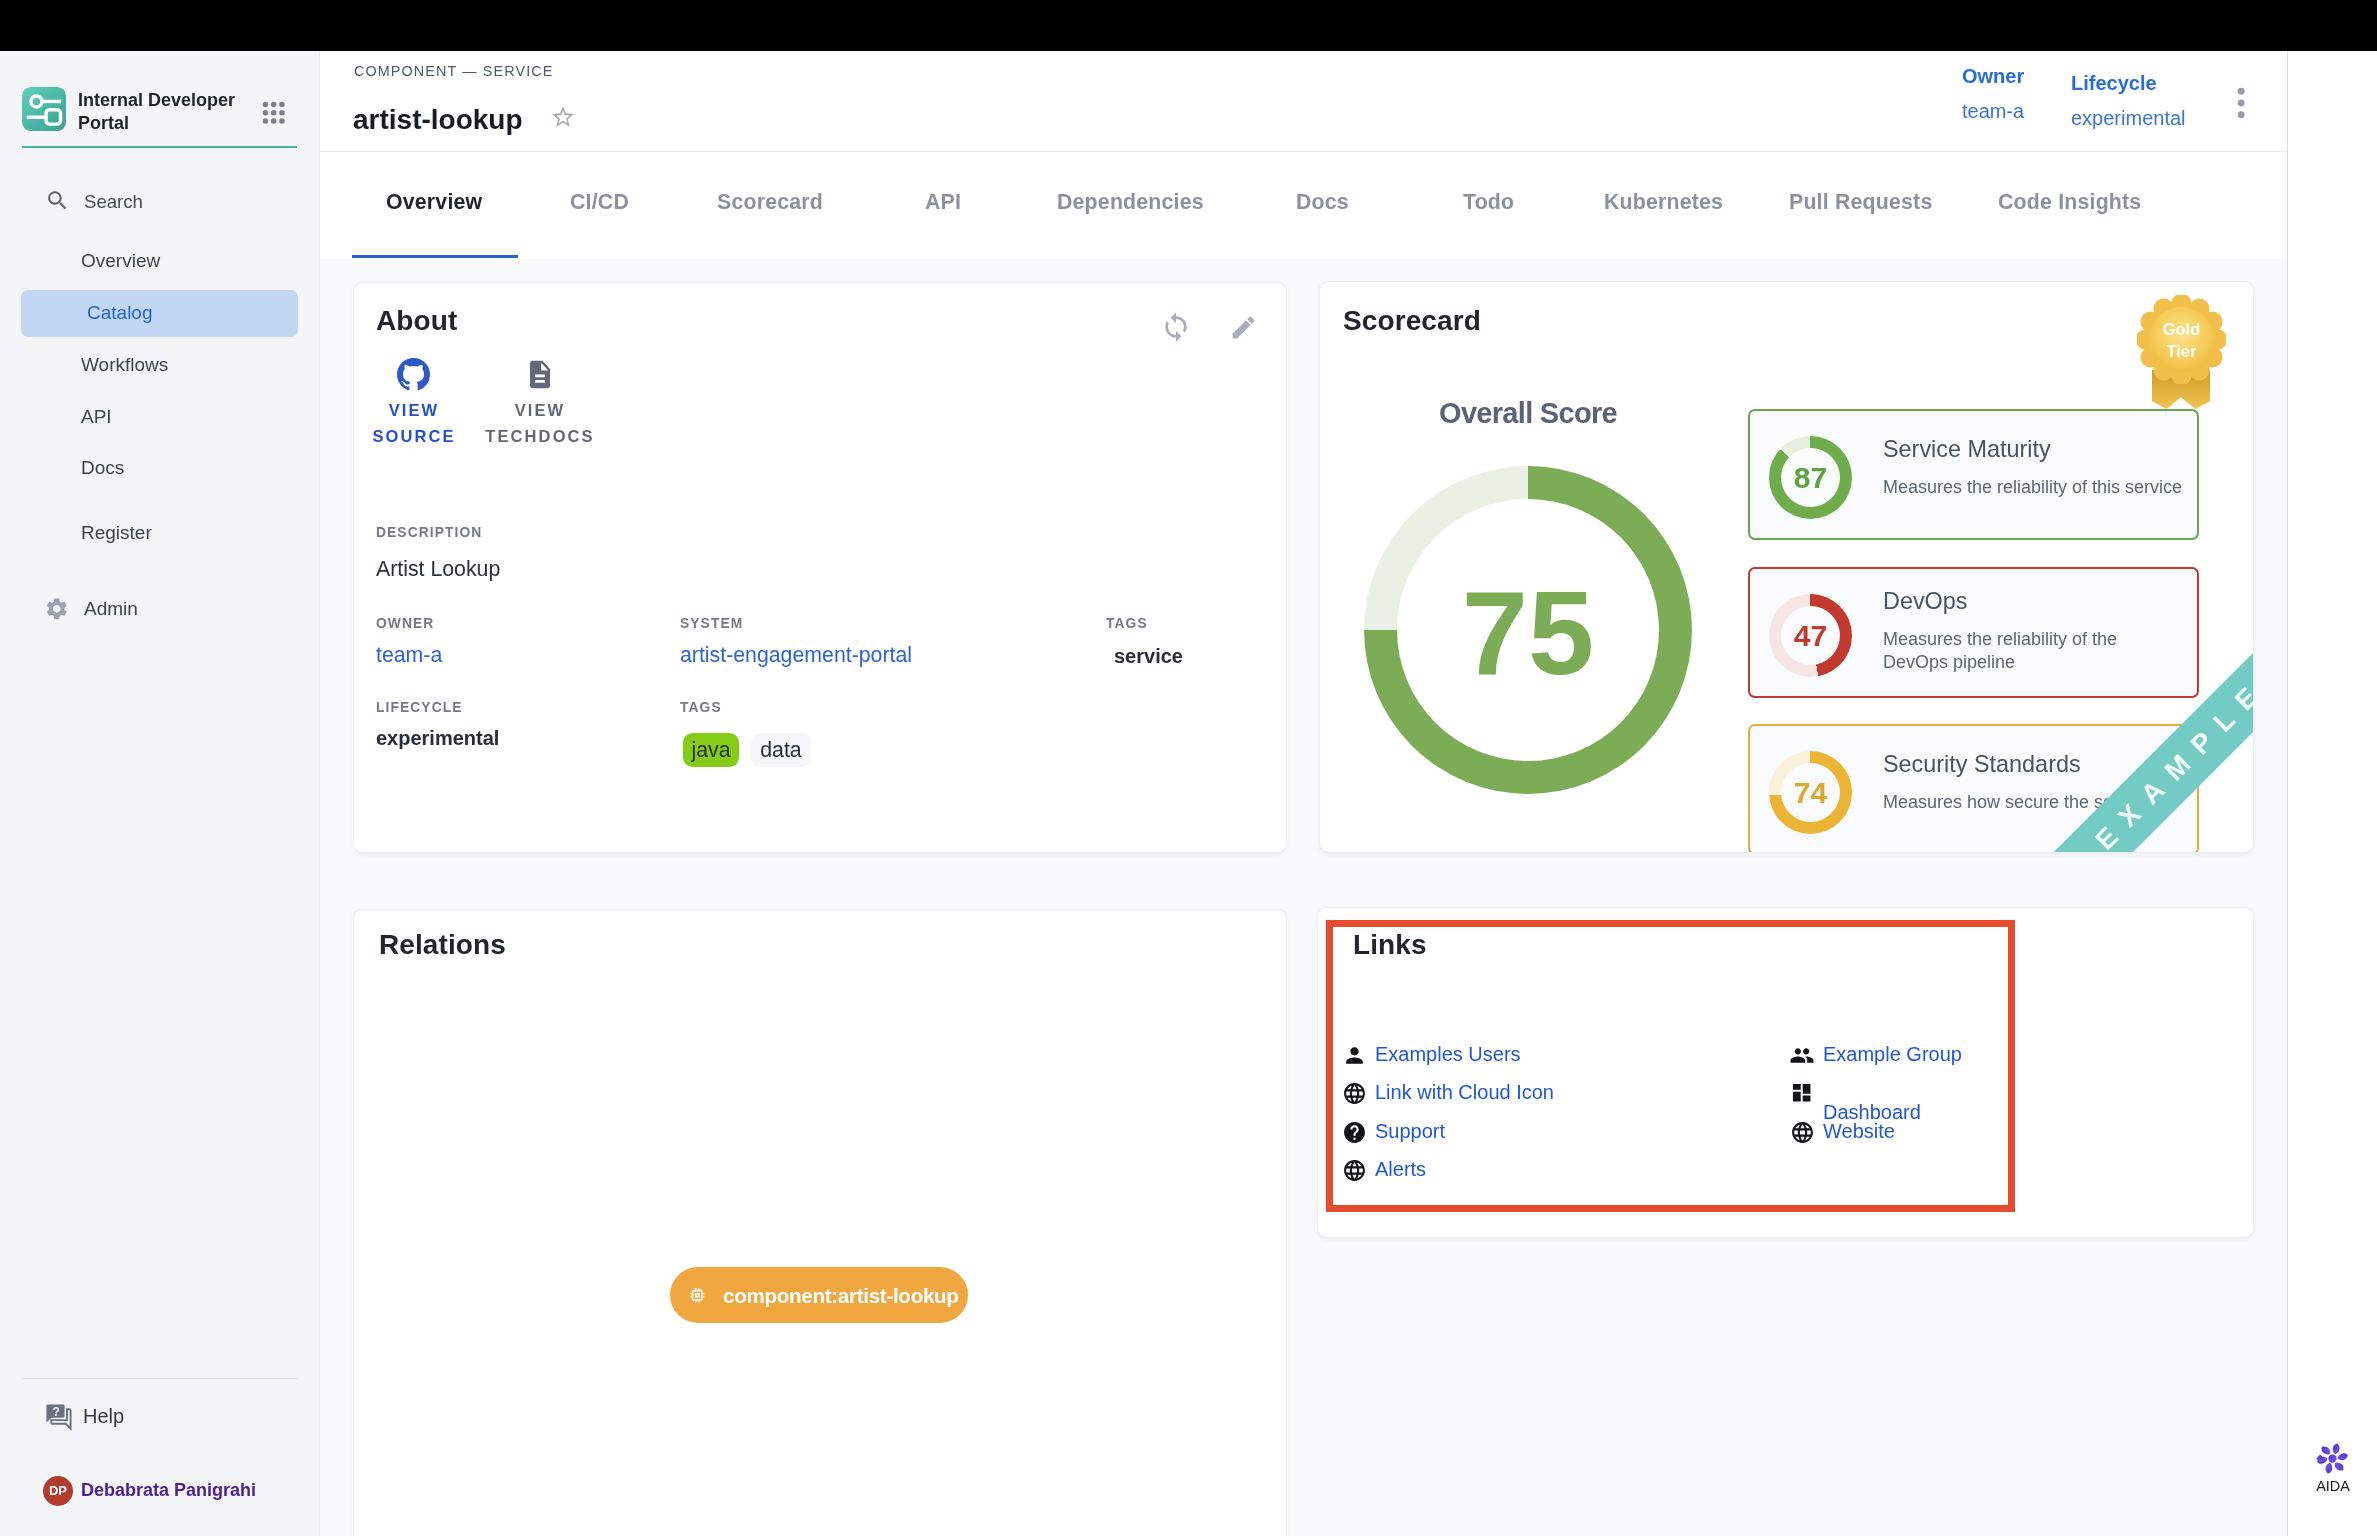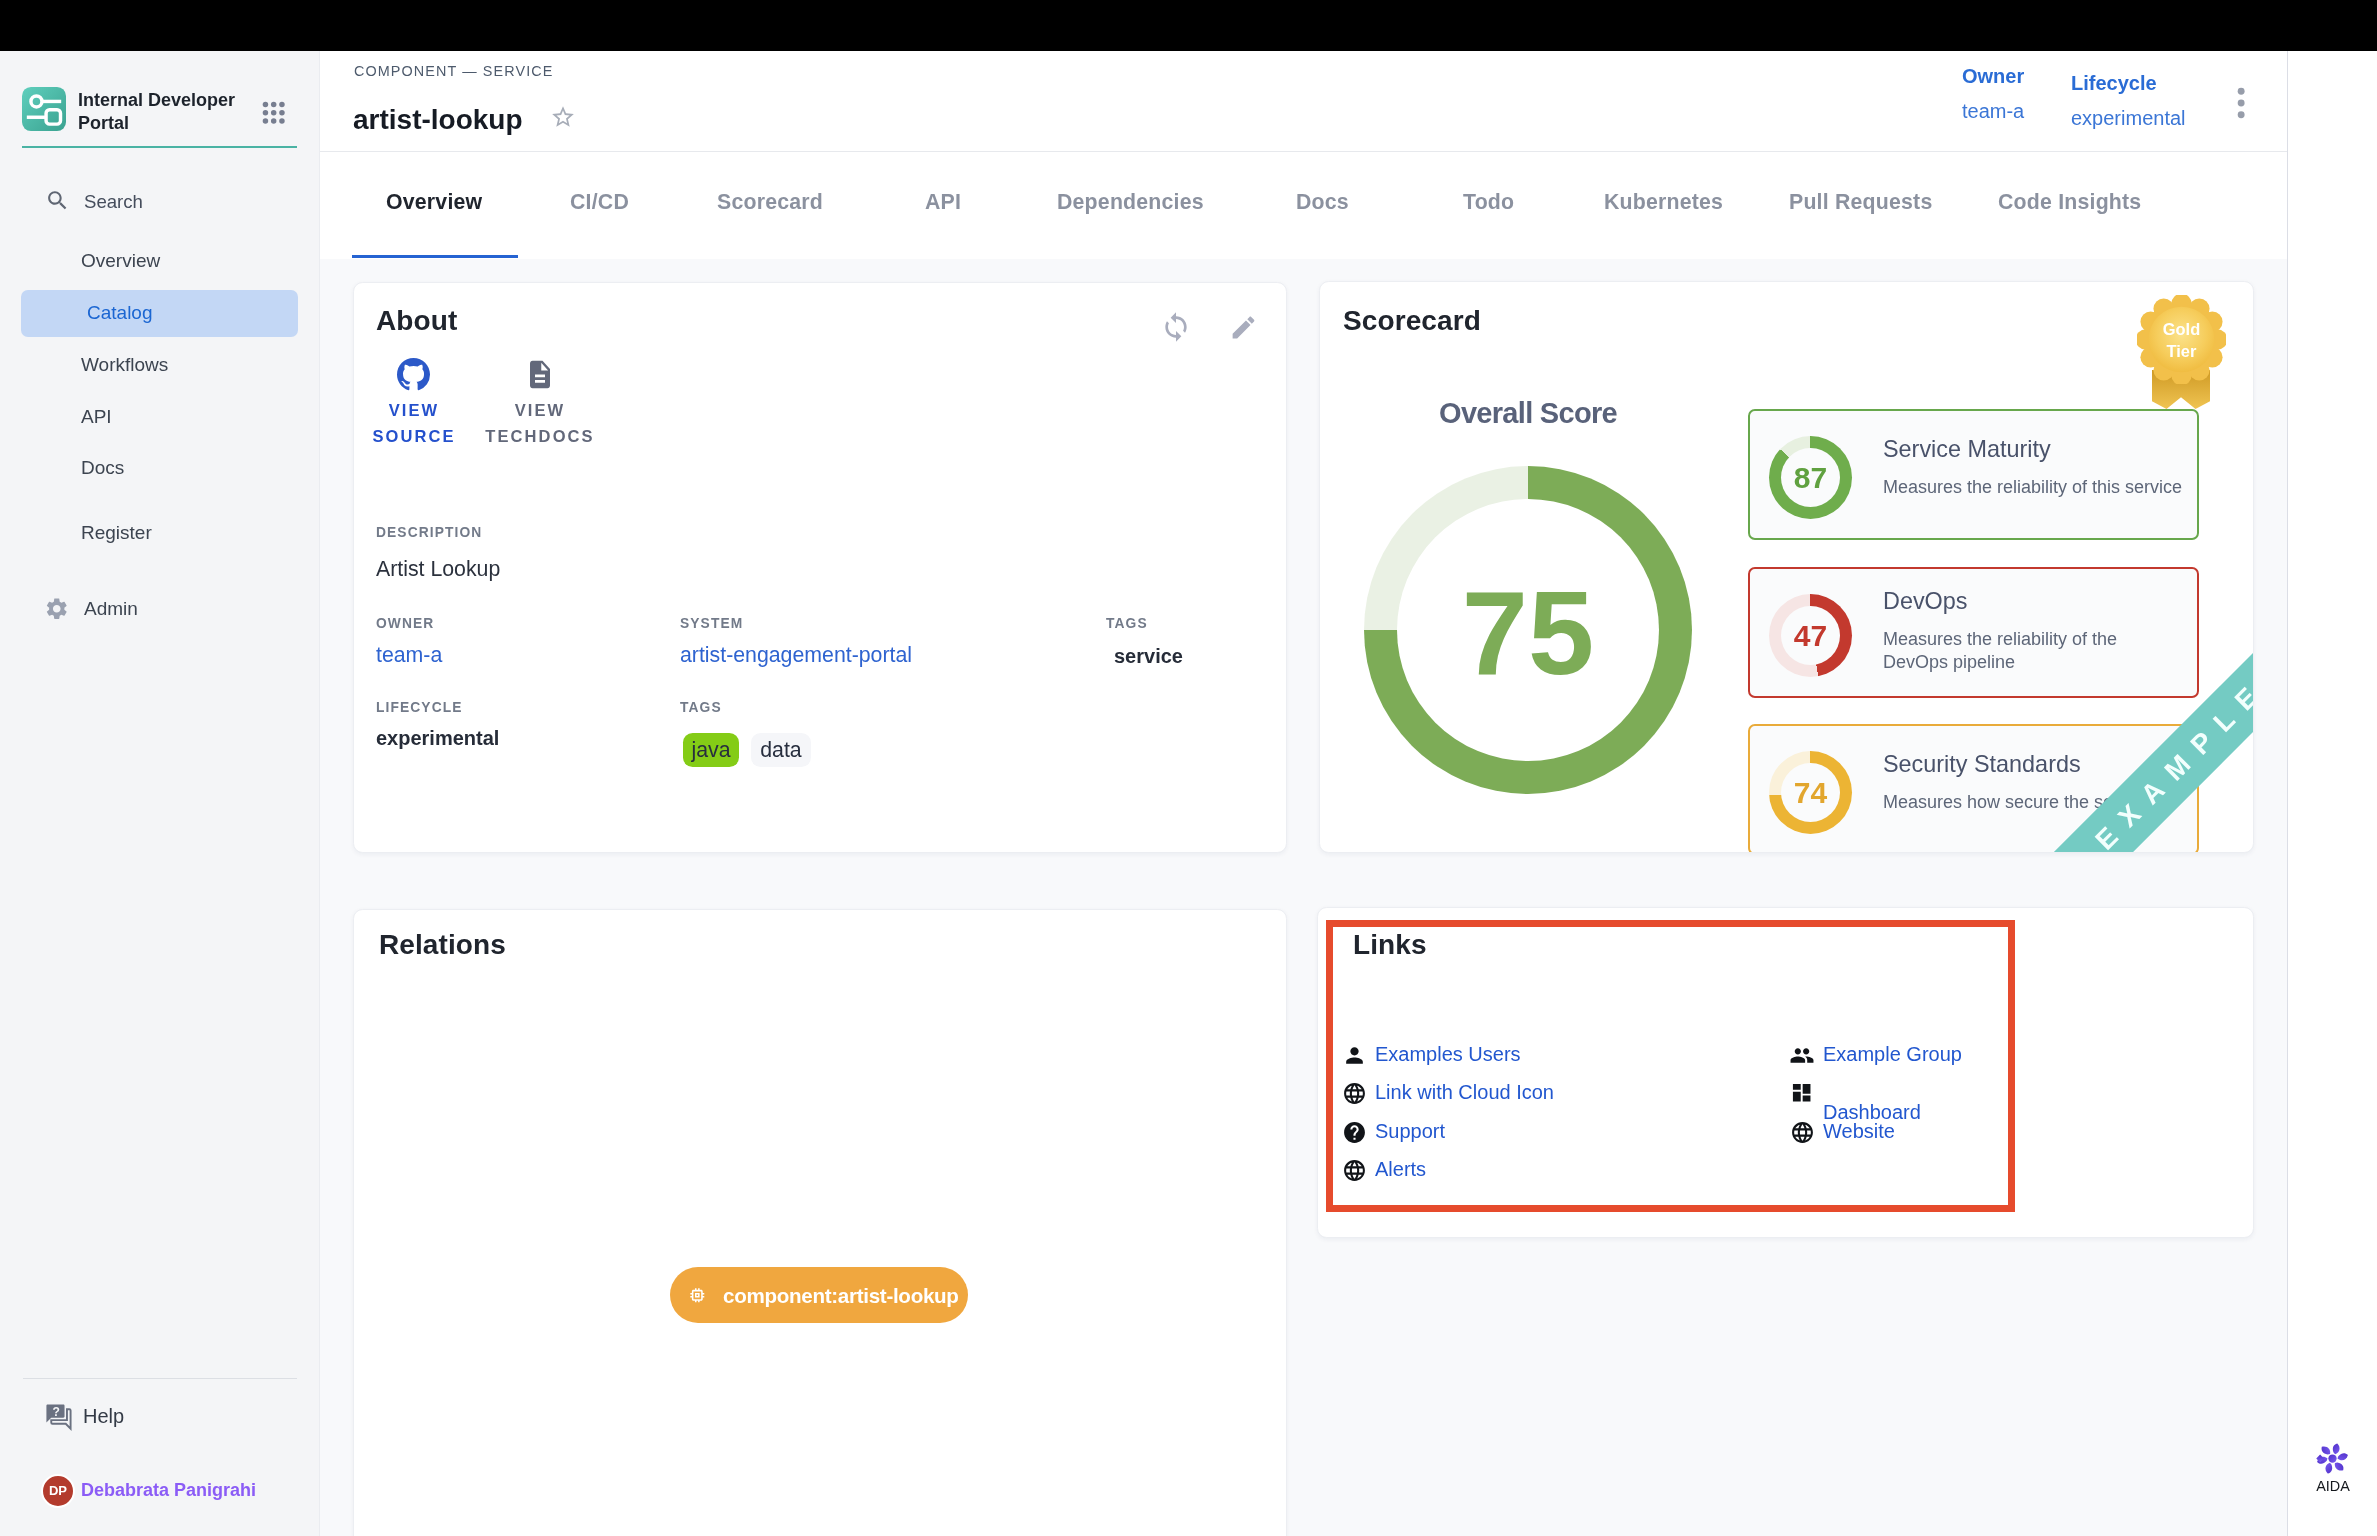--- a/index.html
+++ b/index.html
@@ -78,21 +78,21 @@
   </svg>
   <div class="abs" style="left:84px;top:598px;font-size:19px;color:#3c4450;">Admin</div>
   <div class="abs" style="left:23px;top:1378px;width:274px;height:1.4px;background:#dcdfe4;"></div>
   <svg class="abs" style="left:44px;top:1402px;" width="29" height="29" viewBox="0 0 24 24" fill="#6a7181">
     <path d="M17 12V3c0-.55-.45-1-1-1H3c-.55 0-1 .45-1 1v14l4-4h10c.55 0 1-.45 1-1z"></path>
     <path d="M21 6h-2v9H6v2c0 .55.45 1 1 1h11l4 4V7c0-.55-.45-1-1-1z" fill="none" stroke="#6a7181" stroke-width="1.6"></path>
     <text x="7" y="11.6" font-size="10" font-weight="700" fill="#f4f5f7" font-family="Liberation Sans">?</text>
   </svg>
   <div class="abs" style="left:83px;top:1405px;font-size:20px;color:#333a46;">Help</div>
   <div class="abs" style="left:41px;top:1474px;width:34px;height:34px;border-radius:50%;background:#b33b2d;border:2.1px solid #fff;color:#fff;font-size:13px;font-weight:700;text-align:center;line-height:30px;">DP</div>
-  <div class="abs" style="left:81px;top:1480px;font-size:18px;font-weight:700;color:#8b5cf6;text-align:center;">Debabrata Panigrahi</div>
+  <div class="abs" style="left:81px;top:1480px;font-size:18px;font-weight:700;color:#4c1d95;text-align:center;">Debabrata Panigrahi</div>
 
   <div class="abs" style="left:354px;top:63px;font-size:14.4px;font-weight:500;color:#4d5a6c;letter-spacing:1.1px;">COMPONENT — SERVICE</div>
   <div class="abs" style="left:353px;top:104px;font-size:28px;font-weight:700;color:#161b24;">artist-lookup</div>
   <svg class="abs" style="left:550px;top:104px;" width="26" height="26" viewBox="0 0 24 24" fill="#a7adb8">
     <path d="M22 9.24l-7.19-.62L12 2 9.19 8.63 2 9.24l5.46 4.73L5.82 21 12 17.27 18.18 21l-1.63-7.03L22 9.24zM12 15.4l-3.76 2.27 1-4.28-3.32-2.88 4.38-.38L12 6.1l1.71 4.04 4.38.38-3.32 2.88 1 4.28L12 15.4z"></path>
   </svg>
   <div class="abs" style="left:1962px;top:65px;font-size:20px;font-weight:700;color:#2a6cd5;">Owner</div>
   <div class="abs" style="left:1962px;top:100px;font-size:20px;color:#3b76d6;">team-a</div>
   <div class="abs" style="left:2071px;top:72px;font-size:20px;font-weight:700;color:#2a6cd5;">Lifecycle</div>
   <div class="abs" style="left:2071px;top:107px;font-size:20px;color:#3b76d6;">experimental</div>

